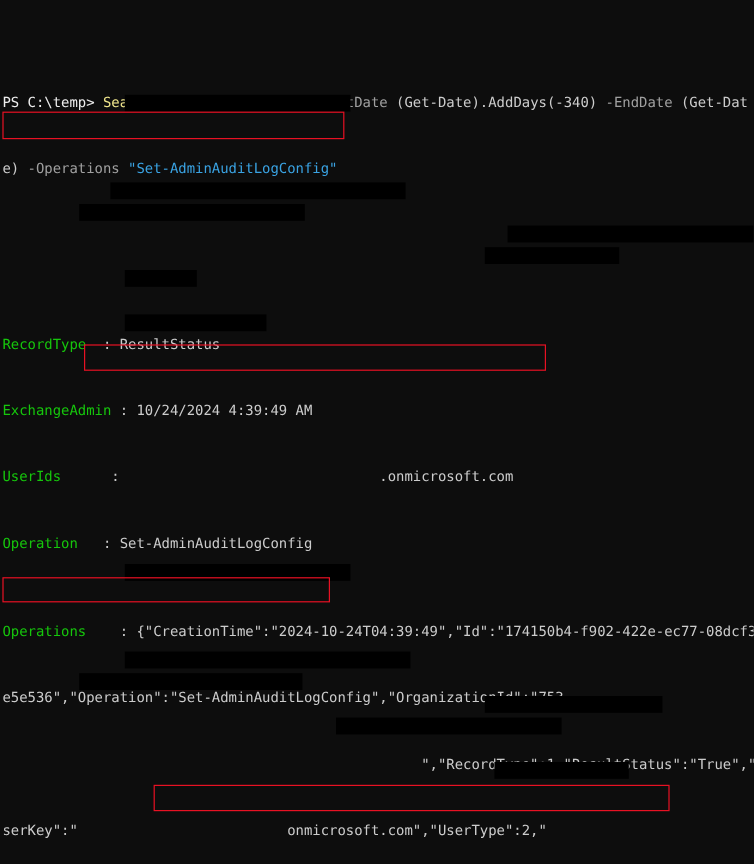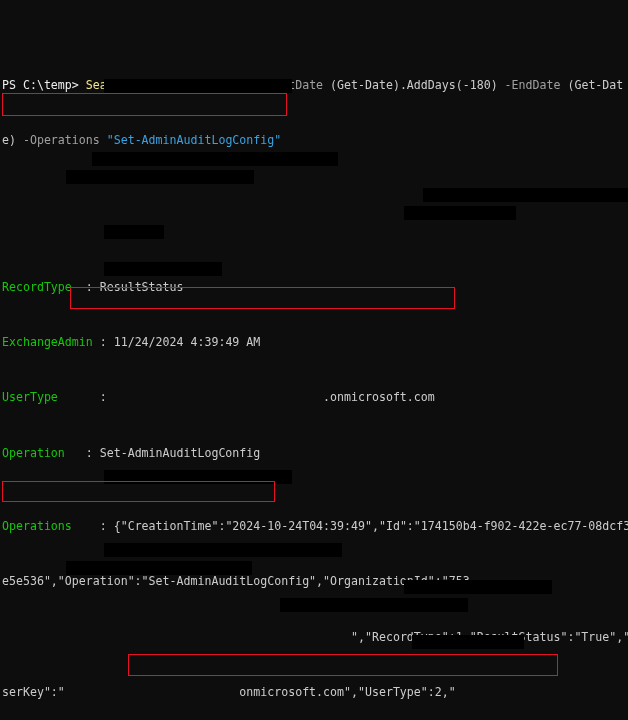--- a/index.html
+++ b/index.html
@@ -41,28 +41,28 @@
     pointer-events:none;
     background:transparent;
   }
 </style>
 </head>
 <body>
 
 <div id="console">
 
   
-  <div class="line"><span class="prompt">PS C:\temp&gt; </span><span class="cmdlet">Search-UnifiedAuditLog</span><span class="sep">  </span><span class="param">-StartDate</span><span class="val"> </span><span class="val">(Get-Date).AddDays(-180)</span><span class="val"> </span><span class="param">-EndDate</span><span class="val"> </span><span class="val">(Get-Dat</span></div>
+  <div class="line"><span class="prompt">PS C:\temp&gt; </span><span class="cmdlet">Search-UnifiedAuditLog</span><span class="sep">  </span><span class="param">-StartDate</span><span class="val"> </span><span class="val">(Get-Date).AddDays(-340)</span><span class="val"> </span><span class="param">-EndDate</span><span class="val"> </span><span class="val">(Get-Dat</span></div>
   <div class="line"><span class="val">e) </span><span class="param">-Operations</span><span class="val"> </span><span class="str">"Set-AdminAuditLogConfig"</span></div>
   <div class="line"> </div>
 
   
   <div class="line"><span class="key">RecordType</span><span class="sep">  : </span><span class="val">ResultStatus</span></div>
-  <div class="line"><span class="key">ExchangeAdmin</span><span class="sep"> : </span><span class="val">11/24/2024 4:39:49 AM</span></div>
-  <div class="line"><span class="key">UserType</span><span class="sep">      : </span><span class="val">                              .onmicrosoft.com</span></div>
+  <div class="line"><span class="key">ExchangeAdmin</span><span class="sep"> : </span><span class="val">10/24/2024 4:39:49 AM</span></div>
+  <div class="line"><span class="key">UserIds</span><span class="sep">      : </span><span class="val">                              .onmicrosoft.com</span></div>
   <div class="line"><span class="key">Operation</span><span class="sep">   : </span><span class="val">Set-AdminAuditLogConfig</span></div>
 
   <div class="line"><span class="key">Operations</span><span class="sep">    : </span><span class="val">{"CreationTime":"2024-10-24T04:39:49","Id":"174150b4-f902-422e-ec77-08dcf3</span></div>
   <div class="line"><span class="val">e5e536","Operation":"Set-AdminAuditLogConfig","OrganizationId":"753</span></div>
   <div class="line"><span class="val">                                                  </span><span class="val">","RecordType":1,"ResultStatus":"True","U</span></div>
   <div class="line"><span class="val">serKey":"                         onmicrosoft.com","UserType":2,"</span></div>
   
   
   
   

